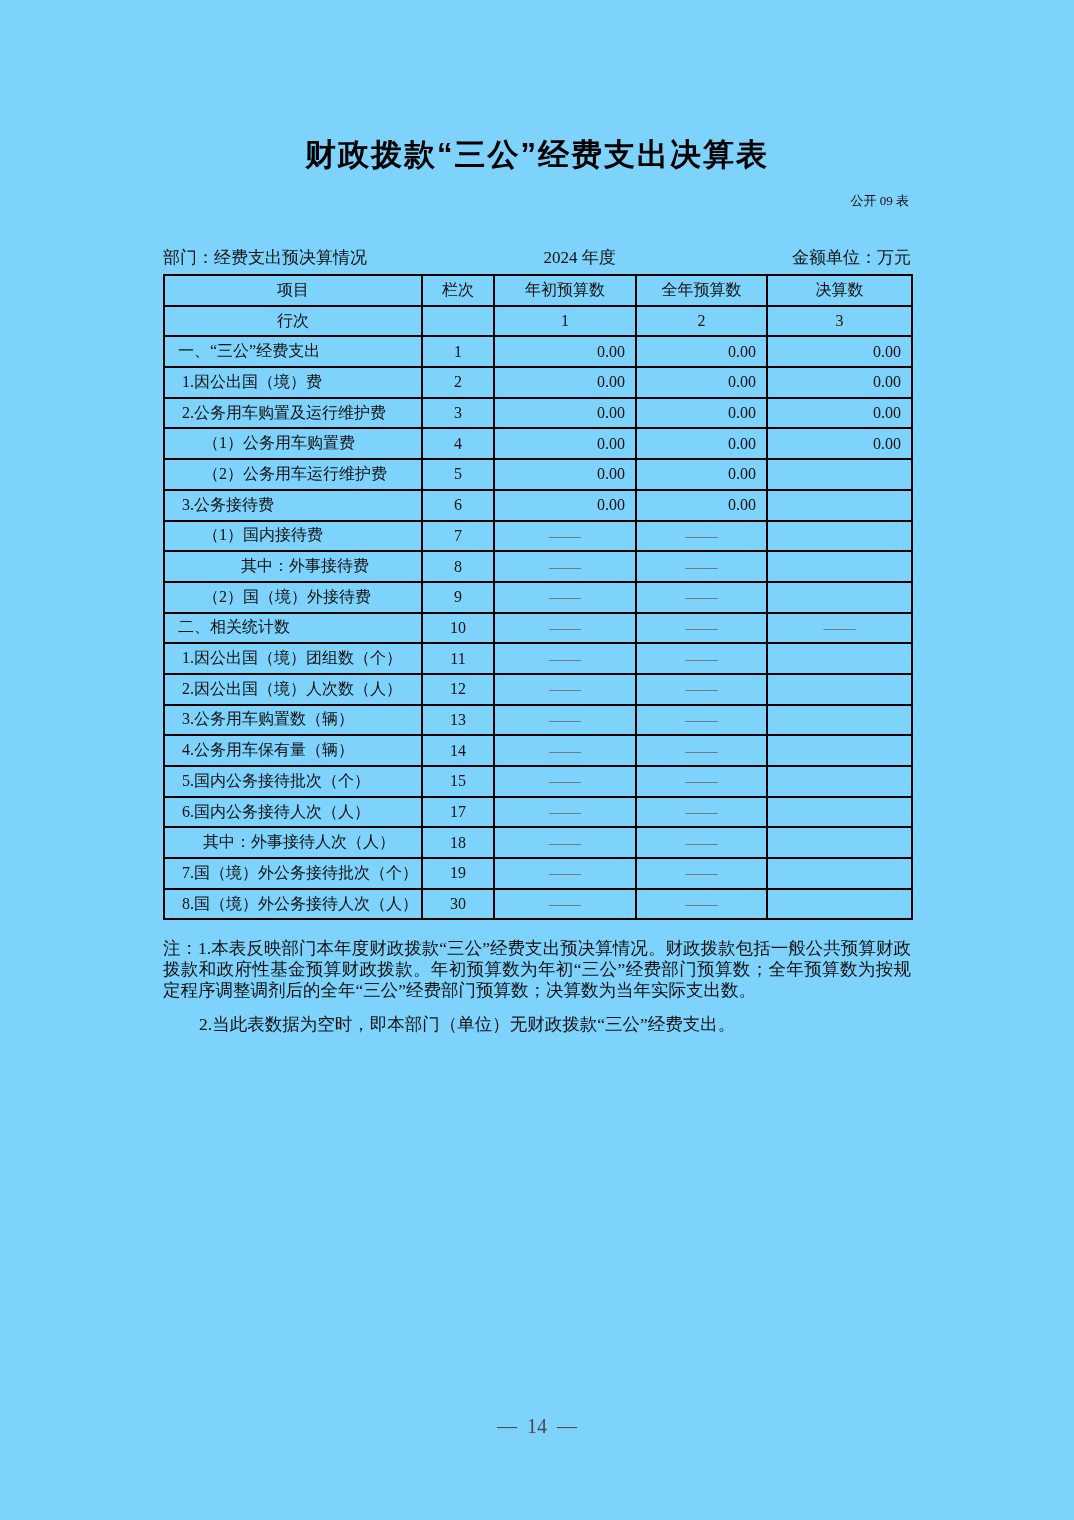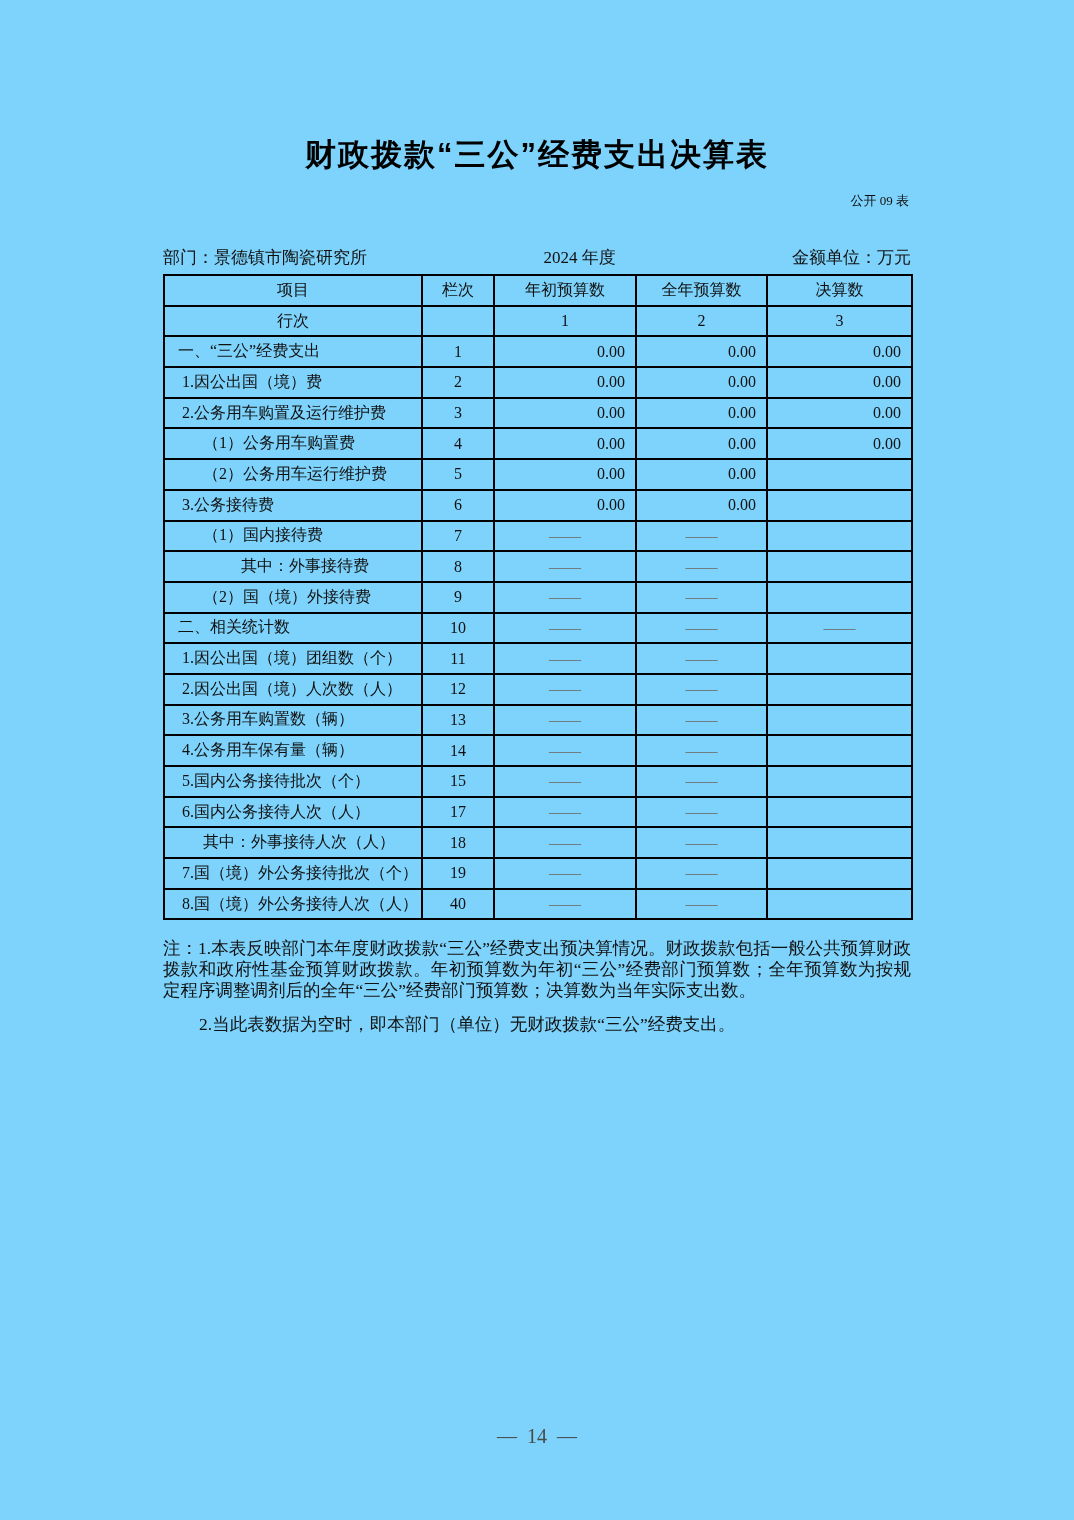--- a/index.html
+++ b/index.html
@@ -71,40 +71,40 @@
     font-size: 17.5px;
     line-height: 21px;
     color: #111111;
   }
   .note-1 { text-align: justify; }
   .note-2 { margin-top: 13px; text-indent: 36px; text-align: left; }
 
   .page-number {
     position: absolute;
     left: 0; right: 0;
-    bottom: 72px;
+    bottom: 82px;
     text-align: center;
     font-size: 20px;
     color: #4a4a4a;
     white-space: pre;
   }
 </style>
 </head>
 <body>
 
 <div class="sheet">
 
   <div class="doc-title">财政拨款“三公”经费支出决算表</div>
 
   <div class="content">
 
     <div class="code-line">公开 09 表</div>
 
     <div class="meta-line">
-      <span class="meta-dept">部门：景德镇市陶瓷研究所</span>
+      <span class="meta-dept">部门：经费支出预决算情况</span>
       <span class="meta-year">2024 年度</span>
       <span class="meta-unit">金额单位：万元</span>
     </div>
 
     <table class="statement">
       <colgroup>
         <col style="width:258px">
         <col style="width:72px">
         <col style="width:142px">
         <col style="width:131px">
@@ -247,21 +247,21 @@
           </tr>
           <tr>
             <td class="c-label ind1">7.国（境）外公务接待批次（个）</td>
             <td class="c-line">19</td>
             <td class="c-dash">——</td>
             <td class="c-dash">——</td>
             <td class="c-center"></td>
           </tr>
           <tr>
             <td class="c-label ind1">8.国（境）外公务接待人次（人）</td>
-            <td class="c-line">40</td>
+            <td class="c-line">30</td>
             <td class="c-dash">——</td>
             <td class="c-dash">——</td>
             <td class="c-center"></td>
           </tr>
         </tbody>
     </table>
 
     <div class="notes">
       <p class="note-1">注：1.本表反映部门本年度财政拨款“三公”经费支出预决算情况。财政拨款包括一般公共预算财政拨款和政府性基金预算财政拨款。年初预算数为年初“三公”经费部门预算数；全年预算数为按规定程序调整调剂后的全年“三公”经费部门预算数；决算数为当年实际支出数。</p>
       <p class="note-2">2.当此表数据为空时，即本部门（单位）无财政拨款“三公”经费支出。</p>

